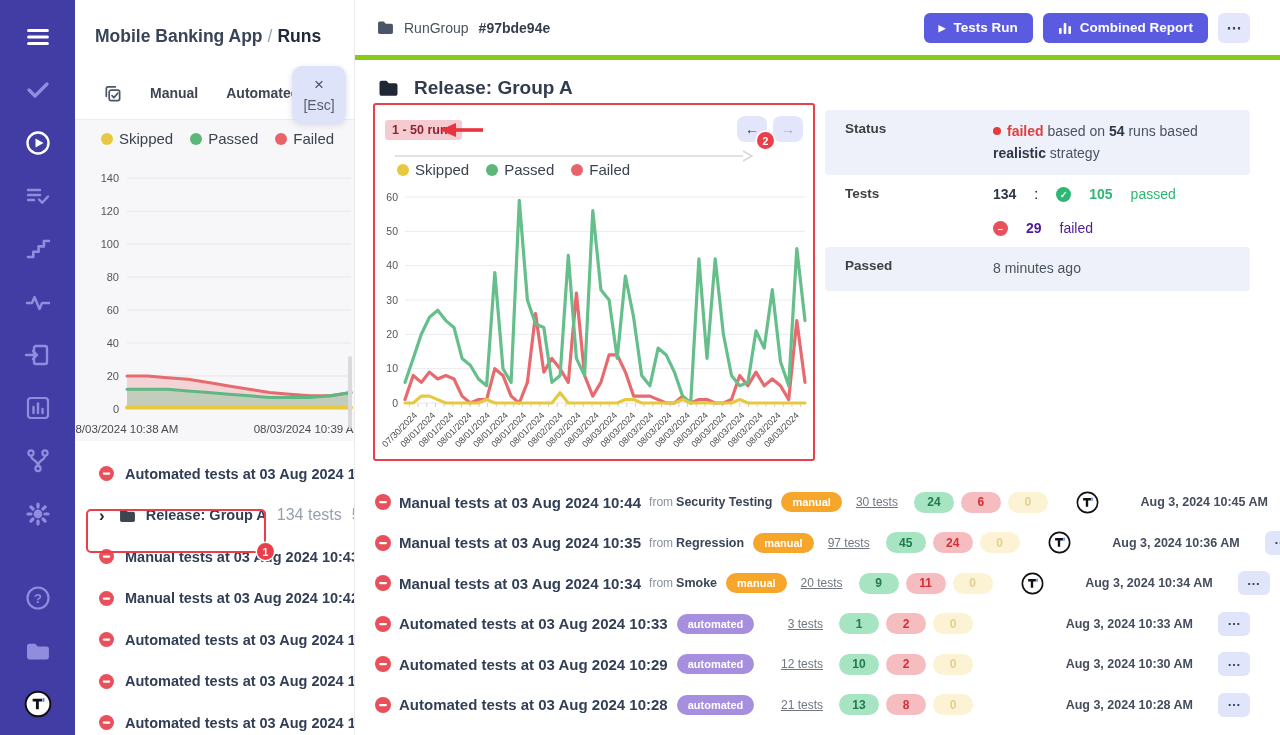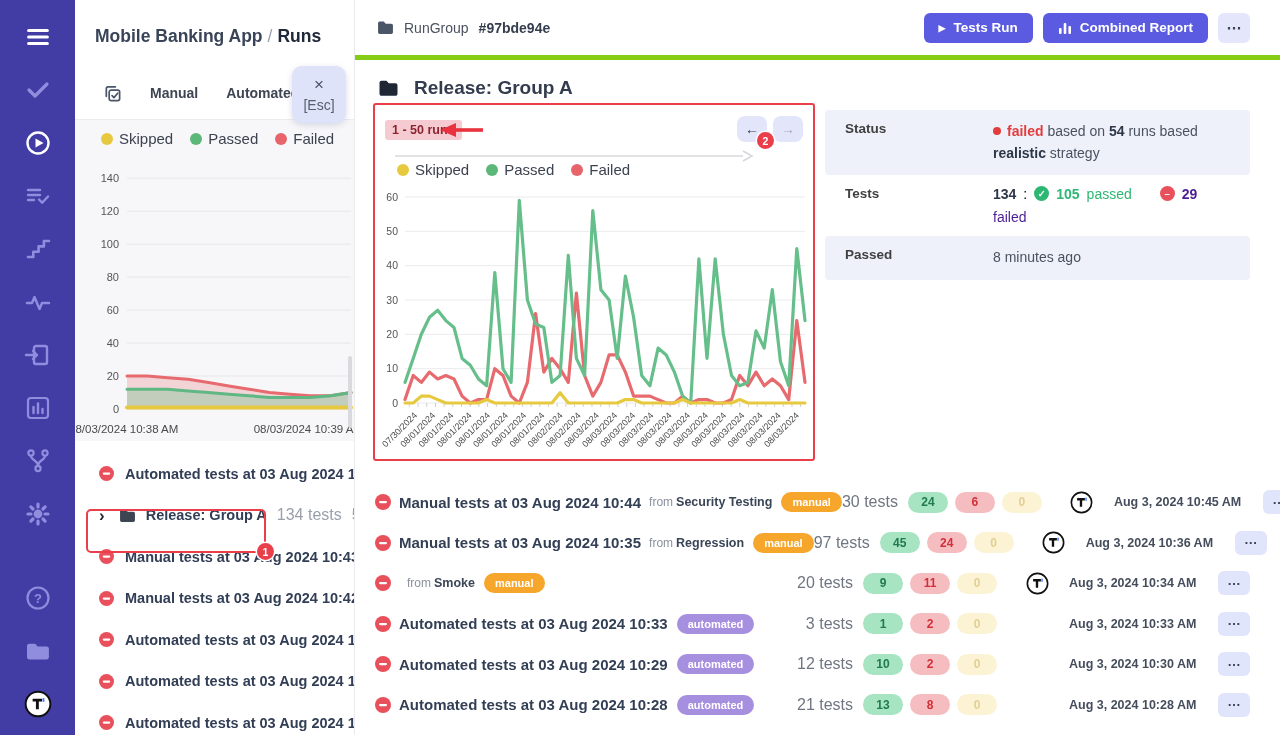--- a/index.html
+++ b/index.html
@@ -77,46 +77,46 @@
 
   .status-card { position:absolute; left:470px; top:110px; width:425px; }
   .status-row { display:grid; grid-template-columns:148px 1fr; padding:11px 14px 11px 20px; font-size:14px;
                 border-radius:4px; align-items:start; }
   .status-row.alt { background:#eef1f9; }
   .status-label { color:#404040; font-weight:700; font-size:13.5px; }
   .st-val { color:#4a5260; line-height:1.55; }
   .st-dot { display:inline-block; width:8px; height:8px; border-radius:50%; background:#e23d3d; margin-right:6px; vertical-align:1px; }
   .st-failed { color:#e23d3d; font-weight:800; }
   .st-b { color:#2d3748; font-weight:800; }
-  .tests-val { display:flex; align-items:flex-start; gap:7px; flex-wrap:wrap; }
+  .tests-val { display:flex; align-items:flex-end; gap:18px; flex-wrap:wrap; }
   .circ { width:15px; height:15px; border-radius:50%; color:#fff; font-size:9.5px; display:inline-flex;
           align-items:center; justify-content:center; flex:0 0 auto; font-weight:700; }
   .circ-pass { background:#2eb673; } .circ-fail { background:#e8505b; }
   .grn { color:#2eb673; } .red { color:#4c1d95; }
   .tests-val b { font-weight:800; }
 
   .runs-list { position:absolute; left:20px; top:482px; width:875px; }
   .run-row { height:40.5px; display:flex; align-items:center; }
   .run-row .minus-ico { margin-right:8px; width:16px; height:16px; }
   .run-title { font-size:15px; font-weight:700; color:#333f55; white-space:nowrap; }
   .run-from { margin-left:8px; font-size:12px; color:#8a919e; white-space:nowrap; }
   .run-from b { color:#3a4556; font-size:12.5px; margin-left:3px; }
   .badge { height:20px; padding:0 11px; border-radius:10px; color:#fff; font-size:11px; font-weight:700;
            display:flex; align-items:center; margin-left:9px; white-space:nowrap; }
   .badge-manual { background:#f6a72b; } .badge-automated { background:#a78fe0; }
   .run-right { margin-left:auto; display:flex; align-items:center; }
-  .tests-count { width:56px; text-align:right; font-size:16px; color:#6f7682; margin-right:10px; white-space:nowrap; }
+  .tests-count { width:56px; text-align:right; font-size:12px; color:#6f7682; margin-right:16px; white-space:nowrap;text-decoration:underline; }
   .pills { display:flex; gap:7px; margin-right:28px; }
   .pill { min-width:40px; height:21px; border-radius:11px; display:flex; align-items:center; justify-content:center;
           font-size:12px; font-weight:700; padding:0 8px; }
   .pill-pass { background:#a6e4c2; color:#217a4b; }
   .pill-fail { background:#f6bdc1; color:#d22f38; }
   .pill-skip { background:#fbf3d3; color:#e3cf92; }
   .logo-slot { width:24px; margin-right:20px; display:flex; justify-content:center; }
-  .run-time { width:148px; text-align:left; font-size:12.5px; font-weight:700; color:#454d5c; margin-right:1px; white-space:nowrap; }
+  .run-time { width:148px; text-align:right; font-size:12.5px; font-weight:700; color:#454d5c; margin-right:25px; white-space:nowrap; }
   .more-sm { width:32px; height:24px; border-radius:6px; background:#e0e5fb; border:none; color:#3c4454;
              font-size:13px; font-weight:700; cursor:pointer; }
 
   
   .ann-box { position:absolute; border:2.5px solid #ea3e4b; border-radius:5px; pointer-events:none; z-index:8; }
   .ann-box1 { left:86px; top:509px; width:180px; height:44px; }
   .ann-box2 { left:373px; top:103px; width:442px; height:358px; border-radius:3px; }
   .ann-badge { position:absolute; width:17px; height:17px; border-radius:50%; background:#ea3e4b; color:#fff;
                font-size:10.5px; font-weight:700; display:flex; align-items:center; justify-content:center;
                box-shadow:0 0 0 1.5px #fff; z-index:9; pointer-events:none; }
@@ -632,20 +632,21 @@
           </span>
         </div>
 
         <div class="run-row">
           <span class="minus-ico">
             <svg viewBox="0 0 16 16">
               <circle cx="8" cy="8" r="8" fill="#e8505b"></circle>
               <rect x="4" y="6.9" width="8" height="2.3" rx="1.1" fill="#fff"></rect>
             </svg>
           </span>
+          <span class="run-title">Manual tests at 03 Aug 2024 10:34</span>
           <span class="run-from"><span>from</span><b>Smoke</b></span>
           <span class="badge badge-manual">manual</span>
           <span class="run-right">
             <span class="tests-count">20 tests</span>
             <span class="pills">
               <span class="pill pill-pass">9</span>
               <span class="pill pill-fail">11</span>
               <span class="pill pill-skip">0</span>
             </span>
             <span class="logo-slot">

